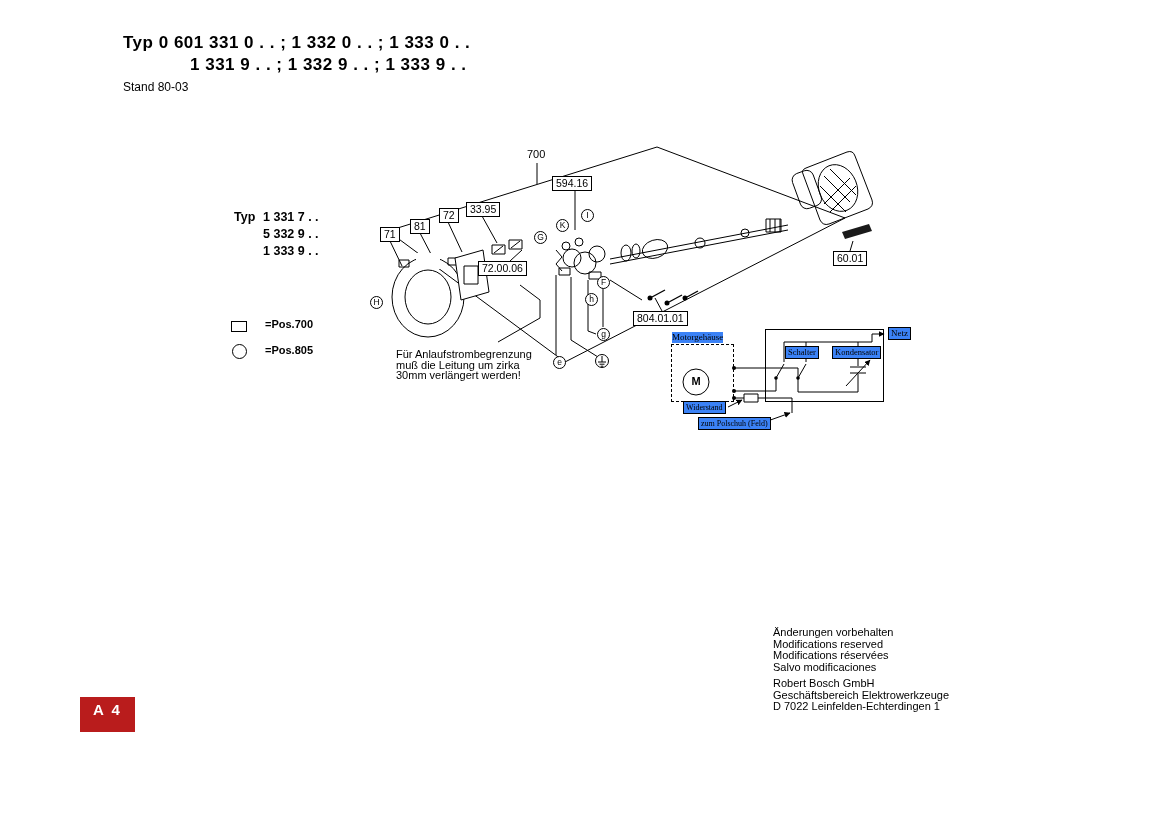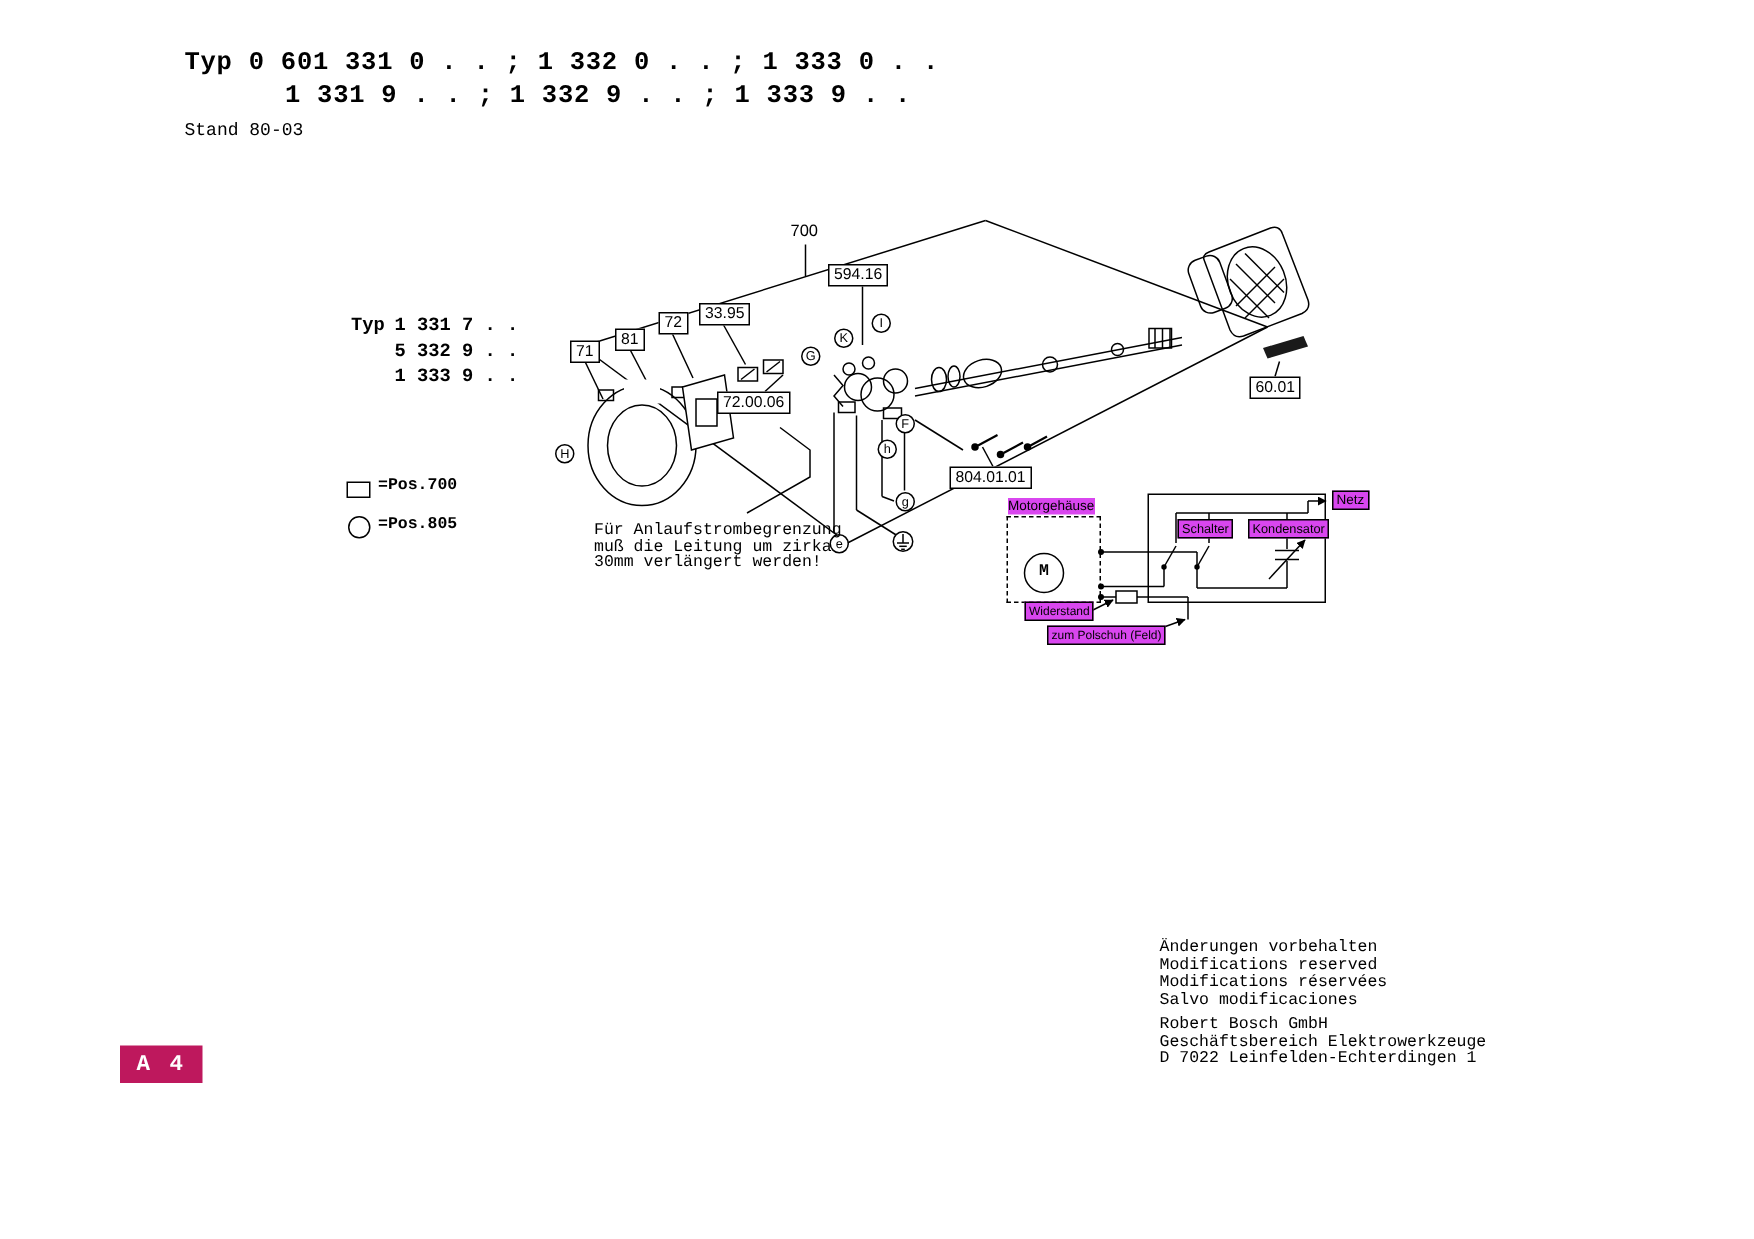--- a/index.html
+++ b/index.html
@@ -2,46 +2,46 @@
 <html><head>
 <meta charset="utf-8">
 <style>
   * { margin:0; padding:0; box-sizing:border-box; }
   html,body { background:#e8e8e8; }
   .page {
     position:relative; width:1169px; height:826px; background:#ffffff;
     font-family:"Liberation Sans","DejaVu Sans",sans-serif; color:#000;
     overflow:hidden; margin:0 auto;
   }
-  .abs { position:absolute;font-family:Liberation Mono, monospace; }
+  .abs { position:absolute; }
   .hdr1 { left:123px; top:33px; font-size:17px; font-weight:bold; letter-spacing:0.5px; }
   .hdr2 { left:190px; top:55px; font-size:17px; font-weight:bold; letter-spacing:0.5px; }
   .stand { left:123px; top:80px; font-size:12px; }
   .plabel {
     position:absolute; font-size:10.5px; line-height:13px; border:1px solid #000;
     padding:0 3px; background:#fff; white-space:nowrap;
   }
   .plabel.noborder { border:none; background:transparent; font-size:11px; }
   .cletter {
     position:absolute; width:13px; height:13px; border:1px solid #000; border-radius:50%;
     font-size:8.5px; line-height:11.5px; text-align:center; background:#fff;
   }
   .variant { font-size:12.5px; font-weight:bold; white-space:nowrap; }
   .legend-square { left:231px; top:321px; width:16px; height:11px; border:1px solid #000; }
   .legend-circle { left:232px; top:344px; width:15px; height:15px; border:1px solid #000; border-radius:50%; }
-  .legend-label { font-size:11px; font-weight:bold; }
+  .legend-label { font-size:11px; font-weight:bold;margin-left:13px; }
   .note { left:396px; top:336px; font-size:11px; line-height:10.5px;margin-top:13px; }
-  .wire-label { position:absolute; font-size:8.5px; line-height:11px; background:#d946ef; white-space:nowrap; }
+  .wire-label { position:absolute; font-size:8.5px; line-height:11px; background:#3b82f6; white-space:nowrap;font-family:Liberation Serif, serif; }
   .wire-label.boxed { border:1px solid #000; padding:0 2px; }
   .dashed-box { left:671px; top:344px; width:63px; height:58px; border:1px dashed #000; }
   .solid-box { left:765px; top:329px; width:119px; height:73px; border:1px solid #000; }
   .motor-m { left:688px; top:375px; width:16px; text-align:center; font-size:11px; font-weight:bold; }
   .footer-block { font-size:11px; line-height:11.5px;margin-left:43px; }
   .sheet-code {
-    left:80px; top:697px; width:55px; height:25px; background:#be185d; color:#fff;
+    left:80px; top:697px; width:55px; height:35px; background:#b91c1c; color:#fff;
     font-size:15px; font-weight:bold; text-align:center; line-height:25px; letter-spacing:2px;
   }
   svg.art { position:absolute; left:0; top:0; width:1169px; height:826px; }
   svg.art * { vector-effect:non-scaling-stroke; }
 </style>
 </head>
 <body>
 
 <div class="page">
 

